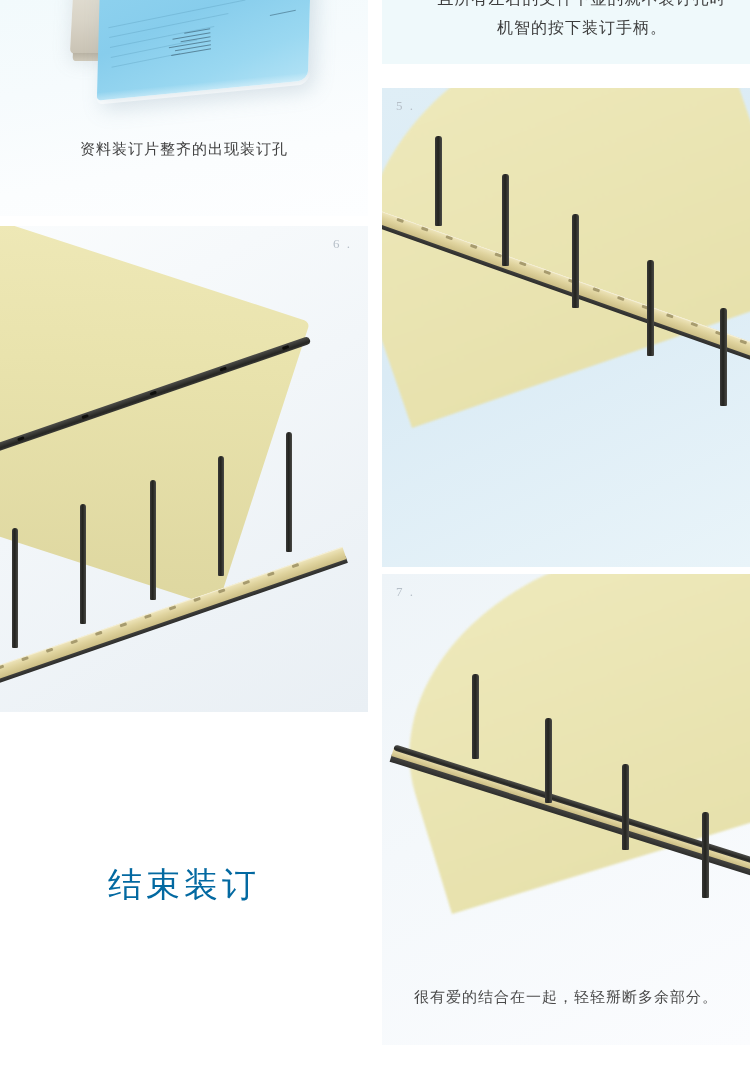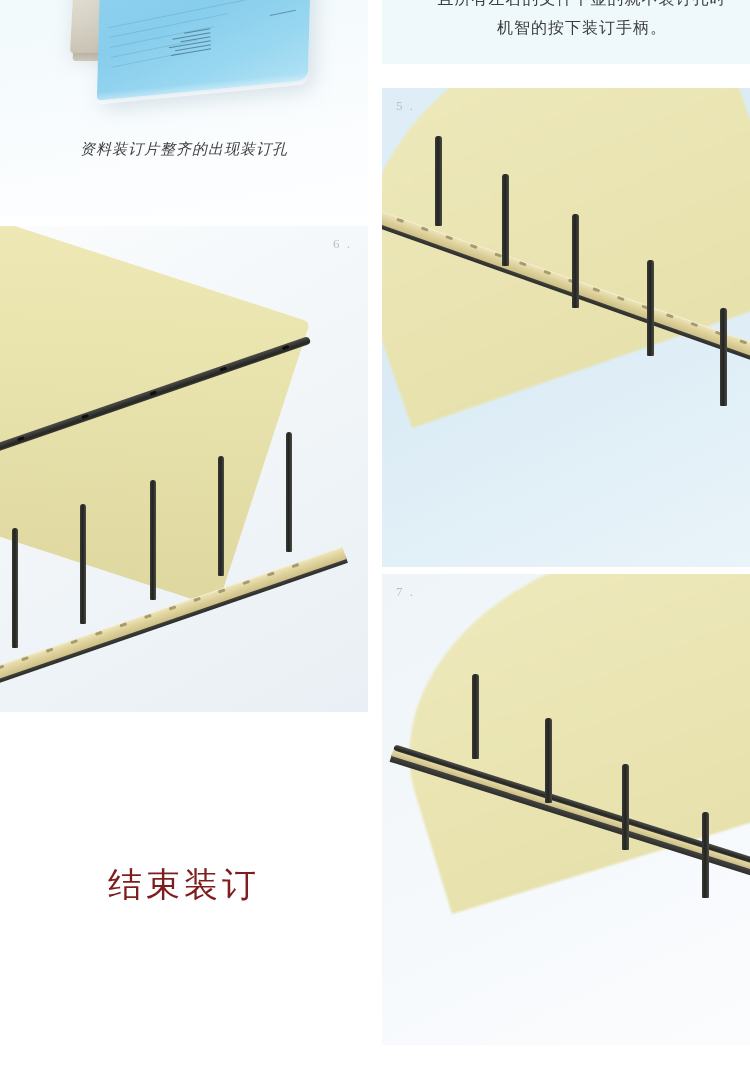--- a/index.html
+++ b/index.html
@@ -48,21 +48,20 @@
     color: #4a4a4a;
     letter-spacing: 1px;
     font-family: "DejaVu Sans", "Liberation Sans", sans-serif;
     user-select: none;
   }
 
   
   #panel-top-left {
     left: 0; top: 0; width: 368px; height: 216px;
     background: linear-gradient(170deg,#f2fafc 0%, #f6fbfd 35%, #fbfdfe 70%, #fdfeff 100%);
-    font-style: italic;
   }
   #panel-top-left .caption { top: 140px; font-size: 15px; color: #3f3f3f; }
 
   
   .nb-stand {
     position: absolute;
     left: 72px; top: -26px;
     width: 200px; height: 80px;
     background: linear-gradient(180deg,#e7e3d8 0%, #d8d3c6 60%, #c9c3b4 100%);
     border-radius: 3px 3px 5px 5px;
@@ -171,21 +170,21 @@
     left: 0; top: 712px; width: 368px; height: 380px;
     background: #ffffff;
   }
   .big-heading {
     position: absolute;
     left: 0; right: 0;
     top: 150px;
     text-align: center;
     font-size: 34px;
     letter-spacing: 4px;
-    color: #7f1d1d;
+    color: #0369a1;
     font-family: "DejaVu Sans", "Liberation Sans", sans-serif;
     user-select: none;
   }
 
   
   .photo { position: absolute; inset: 0; overflow: hidden; }
 
   .paper-stack {
     position: absolute;
     background: linear-gradient(165deg,#efe9b8 0%, #e9e3ad 40%, #ded7a0 100%);
@@ -355,19 +354,20 @@
         <div class="strip" style="left:0; top:3px; width:100%; height:9px;"></div>
         <div class="crossbar" style="left:0; top:0px; width:100%; height:6px; border-radius:3px;"></div>
       </div>
 
       <div class="pin" style="left:90px;  top:100px; width:7px; height:85px;"></div>
       <div class="pin" style="left:163px; top:144px; width:7px; height:85px;"></div>
       <div class="pin" style="left:240px; top:190px; width:7px; height:86px;"></div>
       <div class="pin" style="left:320px; top:238px; width:7px; height:86px;"></div>
     </div>
     <div class="step-num left">7 .</div>
+    <div class="caption">很有爱的结合在一起，轻轻掰断多余部分。</div>
   </section>
 
   <section class="panel" id="panel-8">
     <div class="big-heading">结束装订</div>
   </section>
 
 </div>
 
 </body></html>

